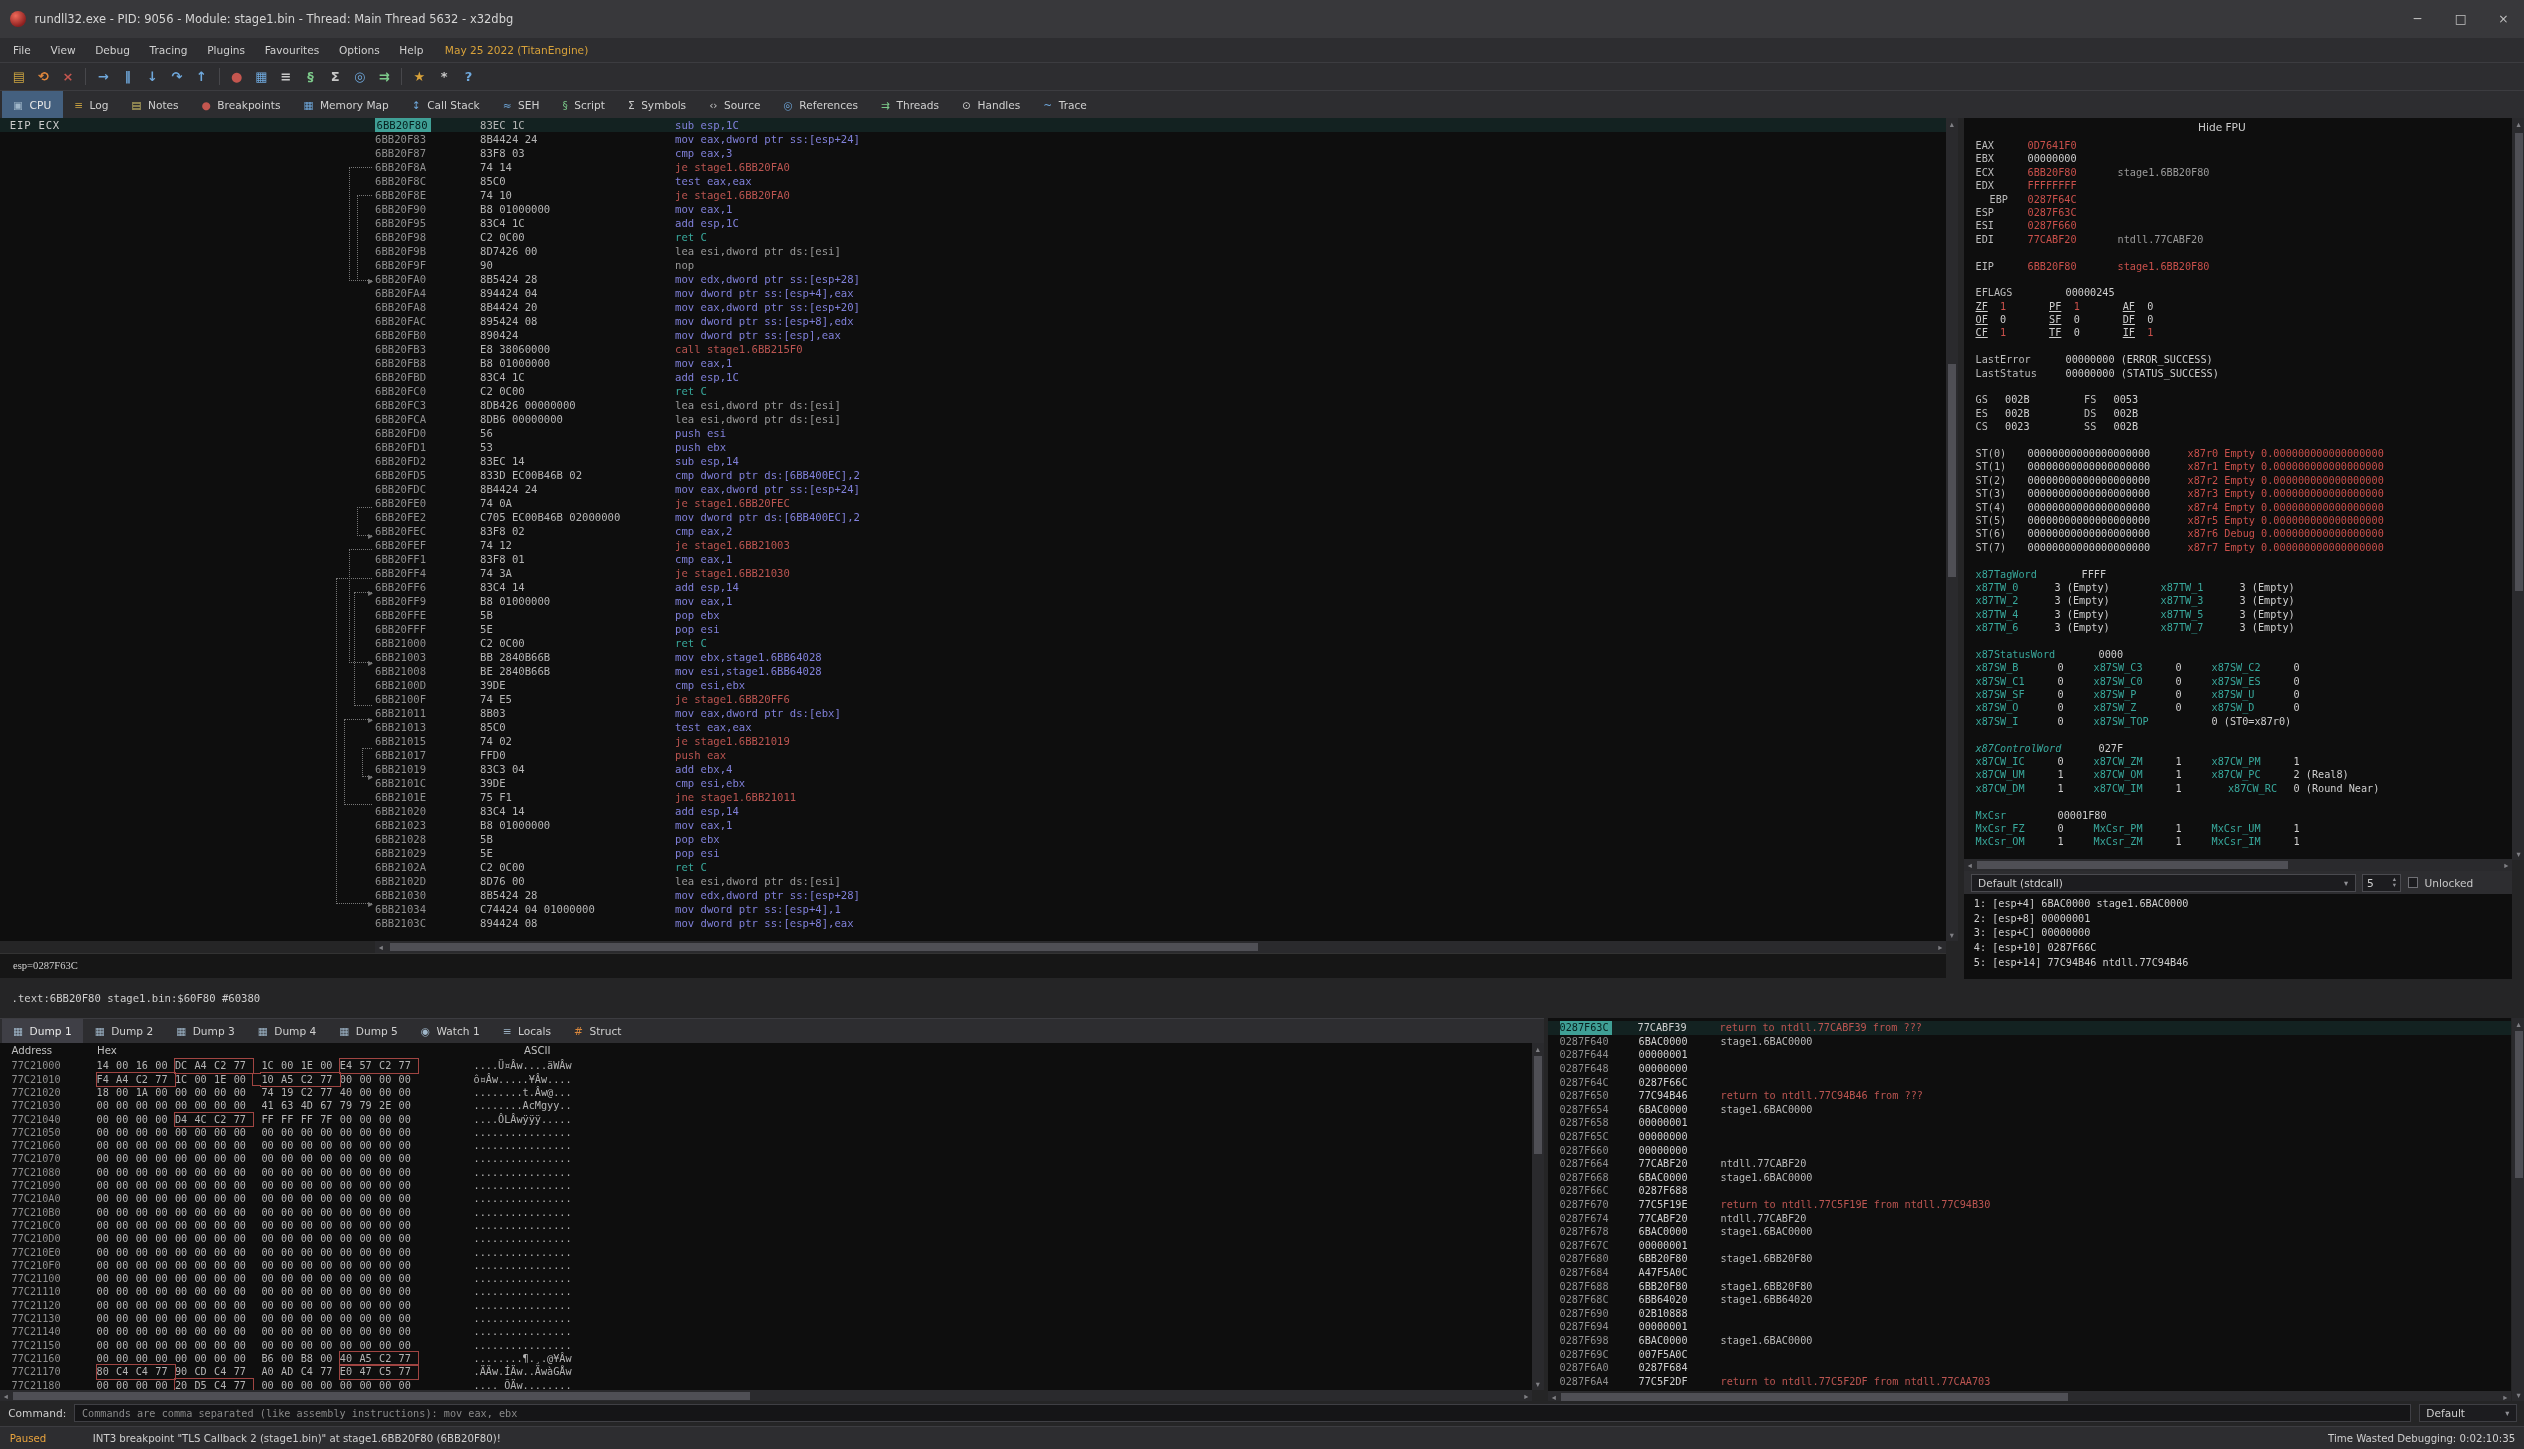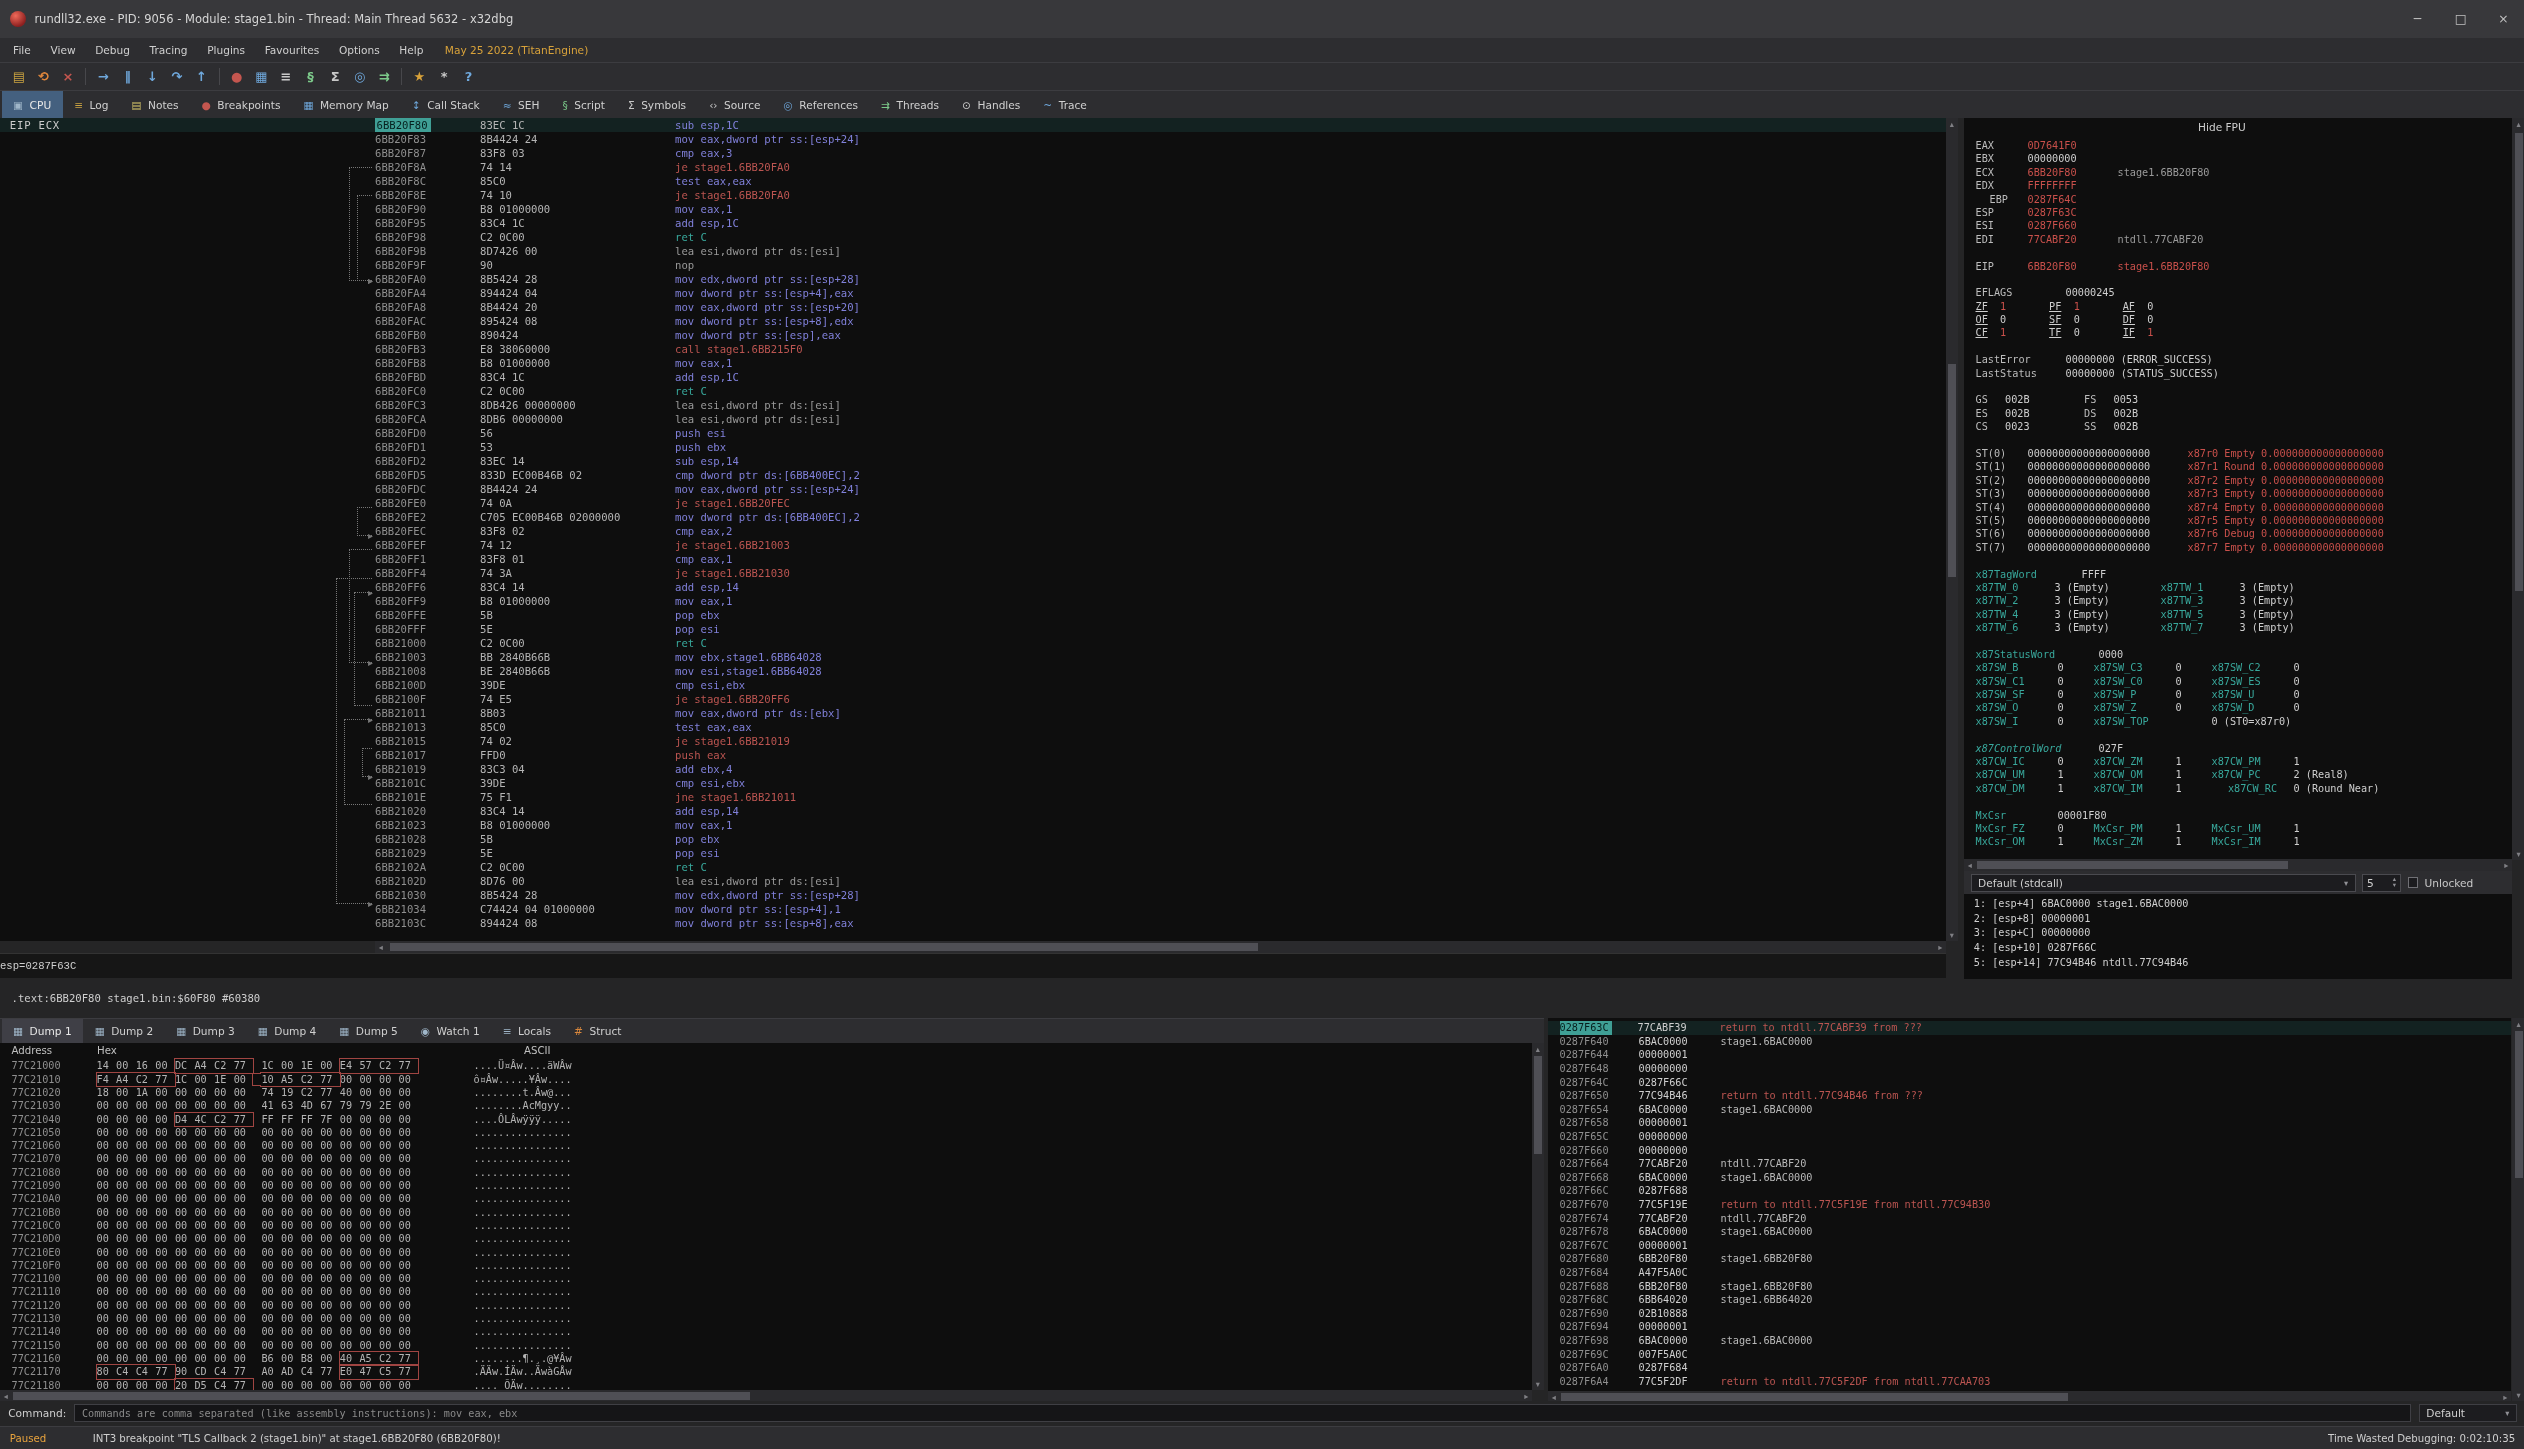--- a/index.html
+++ b/index.html
@@ -35,21 +35,21 @@
 .daddr{width:105px;color:#8f8f8f;flex:0 0 auto}
 .dbytes{width:195px;color:#b5b5b5;flex:0 0 auto}
 .t-i{color:#8080da}.t-j{color:#bc5551}.t-r{color:#38a89c}.t-g{color:#999}
 .eiprow{background:#132221}
 .daddr.eipaddr{background:#3f9f95;color:#06201e;width:56px;margin-right:49px;padding-left:1.6px}
 
 .sbv,.sbh{position:absolute;background:#2a2a2d}
 .sb-th{position:absolute;background:#4f4f55}
 .sb-ar{position:absolute;color:#808085;font-size:8.2px;width:11.5px;height:11.5px;display:flex;align-items:center;justify-content:center}
 
-#info-strip{position:absolute;left:0;top:953px;width:1946px;height:24.6px;background:#161616;border-top:0.8px solid #333;display:flex;align-items:center;padding-left:0;font-family:Liberation Mono, monospace;font-size:10.6px;color:#cfcfcf}
+#info-strip{position:absolute;left:0;top:953px;width:1946px;height:24.6px;background:#161616;border-top:0.8px solid #333;display:flex;align-items:center;padding-left:13px;font-family:Liberation Serif, serif;font-size:10.6px;color:#cfcfcf}
 #status-line{position:absolute;left:11.5px;top:992px;font-family:"DejaVu Sans Mono",monospace;font-size:10.6px;color:#cfcfcf}
 
 #regpanel{position:absolute;left:1964px;top:118px;width:548px;height:742px;background:#0e0e0e;overflow:hidden}
 #hide-fpu{position:absolute;left:234px;top:3.3px;color:#cfcfcf;font-size:10.6px}
 #reg-lines{position:absolute;left:11.5px;top:21px;right:0;font-family:"DejaVu Sans Mono",monospace}
 .rl{height:13.4px;line-height:13.4px;font-size:10.2px;white-space:pre}
 .rn{color:#bdbdbd}
 .rv{color:#cfcfcf}
 .red{color:#c9504b}
 .teal{color:#38a89c}
@@ -367,21 +367,21 @@
         <div class="rl"><span class="flagname ib" style="width: 24.6px;">CF</span><span class="rv red ib" style="width: 49px;">1</span><span class="flagname ib" style="width: 24.6px;">TF</span><span class="rv ib" style="width: 49px;">0</span><span class="flagname ib" style="width: 24.6px;">IF</span><span class="rv red ib" style="width: 49px;">1</span></div>
         <div class="rl"></div>
         <div class="rl"><span class="rn ib" style="width: 90px;">LastError</span><span class="rv">00000000 (ERROR_SUCCESS)</span></div>
         <div class="rl"><span class="rn ib" style="width: 90px;">LastStatus</span><span class="rv">00000000 (STATUS_SUCCESS)</span></div>
         <div class="rl"></div>
         <div class="rl"><span class="rn ib" style="width: 29.5px;">GS</span><span class="rv ib" style="width: 79px;">002B</span><span class="rn ib" style="width: 29.5px;">FS</span><span class="rv">0053</span></div>
         <div class="rl"><span class="rn ib" style="width: 29.5px;">ES</span><span class="rv ib" style="width: 79px;">002B</span><span class="rn ib" style="width: 29.5px;">DS</span><span class="rv">002B</span></div>
         <div class="rl"><span class="rn ib" style="width: 29.5px;">CS</span><span class="rv ib" style="width: 79px;">0023</span><span class="rn ib" style="width: 29.5px;">SS</span><span class="rv">002B</span></div>
         <div class="rl"></div>
         <div class="rl"><span class="rn ib" style="width: 52px;">ST(0)</span><span class="rv ib" style="width: 160px;">00000000000000000000</span><span class="red">x87r0 Empty 0.000000000000000000</span></div>
-        <div class="rl"><span class="rn ib" style="width: 52px;">ST(1)</span><span class="rv ib" style="width: 160px;">00000000000000000000</span><span class="red">x87r1 Round 0.000000000000000000</span></div>
+        <div class="rl"><span class="rn ib" style="width: 52px;">ST(1)</span><span class="rv ib" style="width: 160px;">00000000000000000000</span><span class="red">x87r1 Empty 0.000000000000000000</span></div>
         <div class="rl"><span class="rn ib" style="width: 52px;">ST(2)</span><span class="rv ib" style="width: 160px;">00000000000000000000</span><span class="red">x87r2 Empty 0.000000000000000000</span></div>
         <div class="rl"><span class="rn ib" style="width: 52px;">ST(3)</span><span class="rv ib" style="width: 160px;">00000000000000000000</span><span class="red">x87r3 Empty 0.000000000000000000</span></div>
         <div class="rl"><span class="rn ib" style="width: 52px;">ST(4)</span><span class="rv ib" style="width: 160px;">00000000000000000000</span><span class="red">x87r4 Empty 0.000000000000000000</span></div>
         <div class="rl"><span class="rn ib" style="width: 52px;">ST(5)</span><span class="rv ib" style="width: 160px;">00000000000000000000</span><span class="red">x87r5 Empty 0.000000000000000000</span></div>
         <div class="rl"><span class="rn ib" style="width: 52px;">ST(6)</span><span class="rv ib" style="width: 160px;">00000000000000000000</span><span class="red">x87r6 Debug 0.000000000000000000</span></div>
         <div class="rl"><span class="rn ib" style="width: 52px;">ST(7)</span><span class="rv ib" style="width: 160px;">00000000000000000000</span><span class="red">x87r7 Empty 0.000000000000000000</span></div>
         <div class="rl"></div>
         <div class="rl"><span class="teal ib" style="width: 106px;">x87TagWord</span><span class="rv">FFFF</span></div>
         <div class="rl"><span class="teal ib" style="width: 79px;">x87TW_0</span><span class="rv ib" style="width: 106px;">3 (Empty)</span><span class="teal ib" style="width: 79px;">x87TW_1</span><span class="rv">3 (Empty)</span></div>
         <div class="rl"><span class="teal ib" style="width: 79px;">x87TW_2</span><span class="rv ib" style="width: 106px;">3 (Empty)</span><span class="teal ib" style="width: 79px;">x87TW_3</span><span class="rv">3 (Empty)</span></div>

